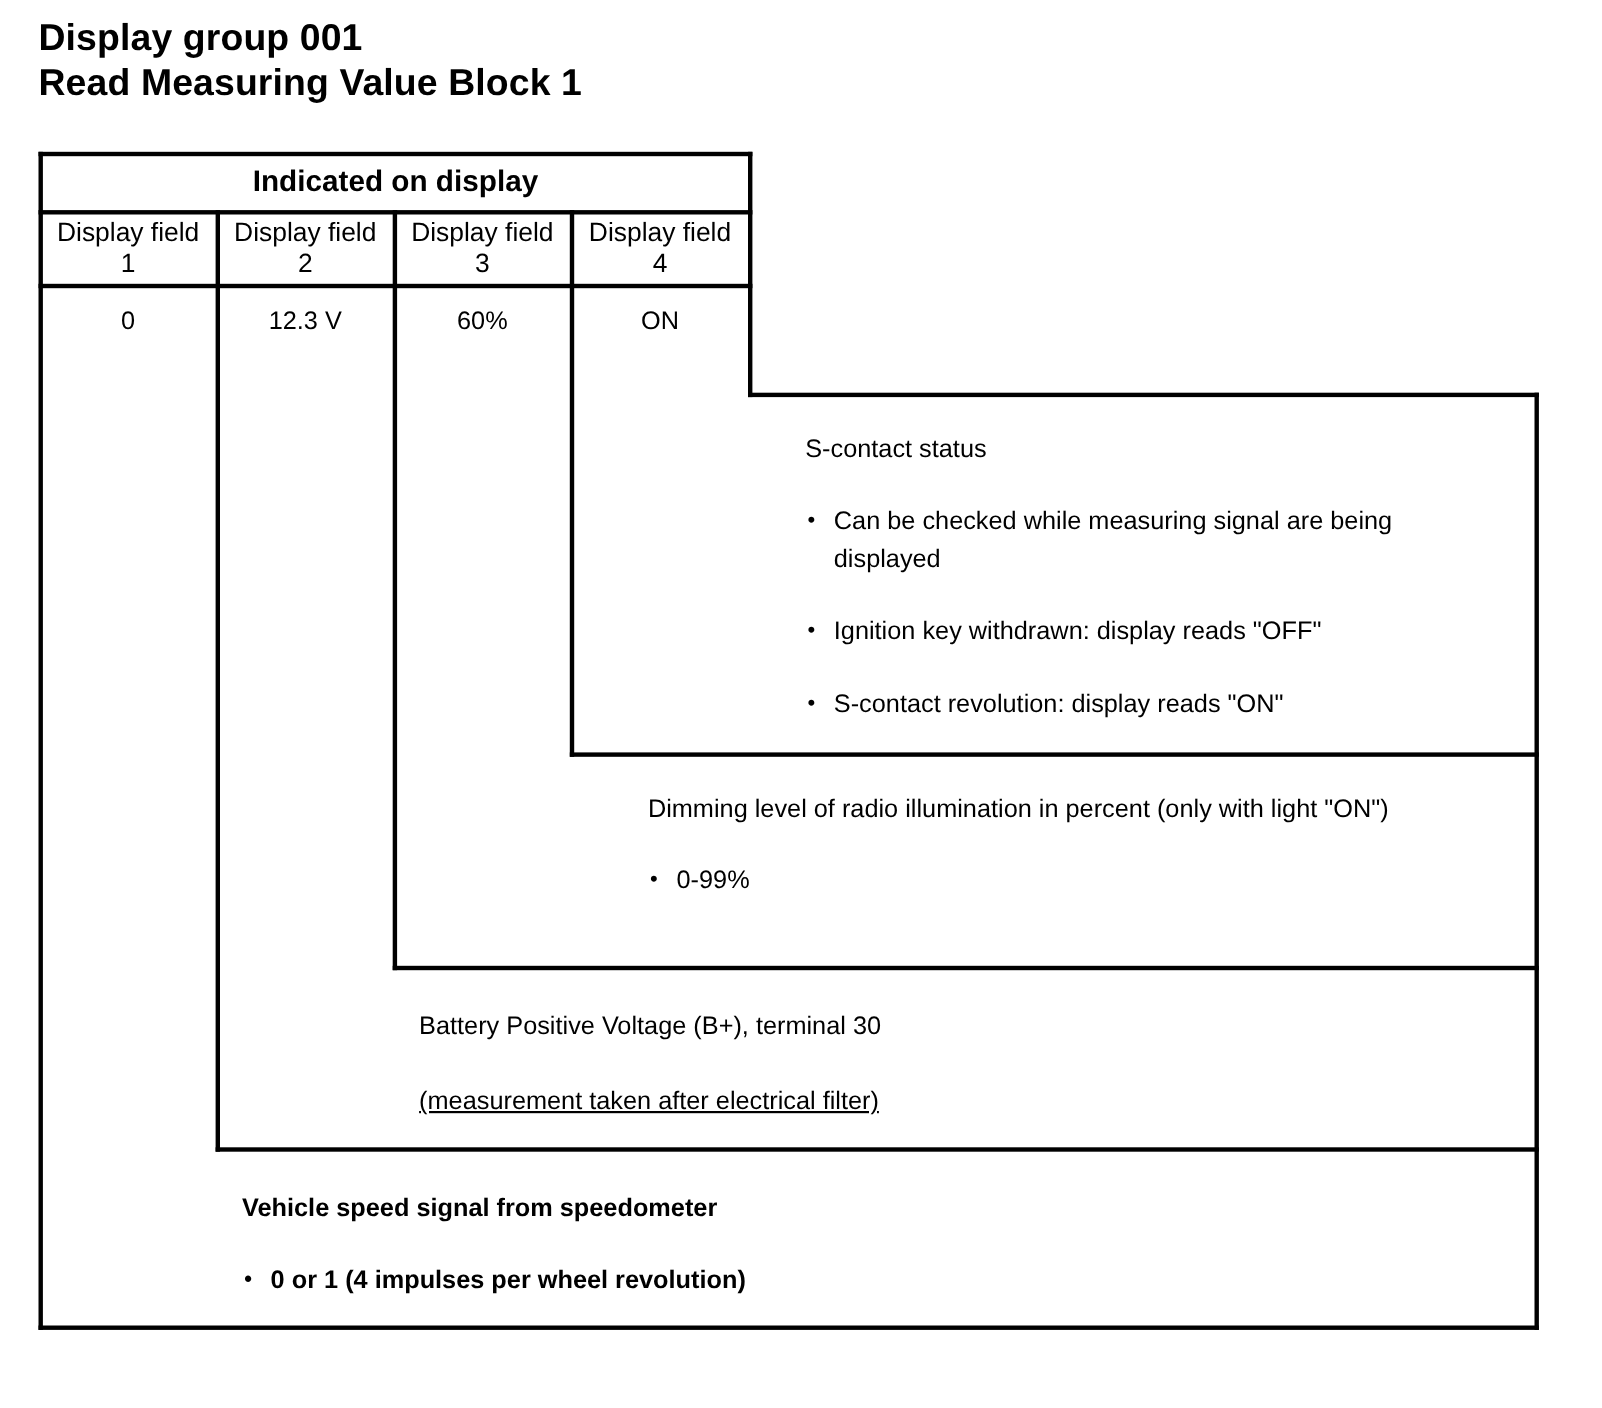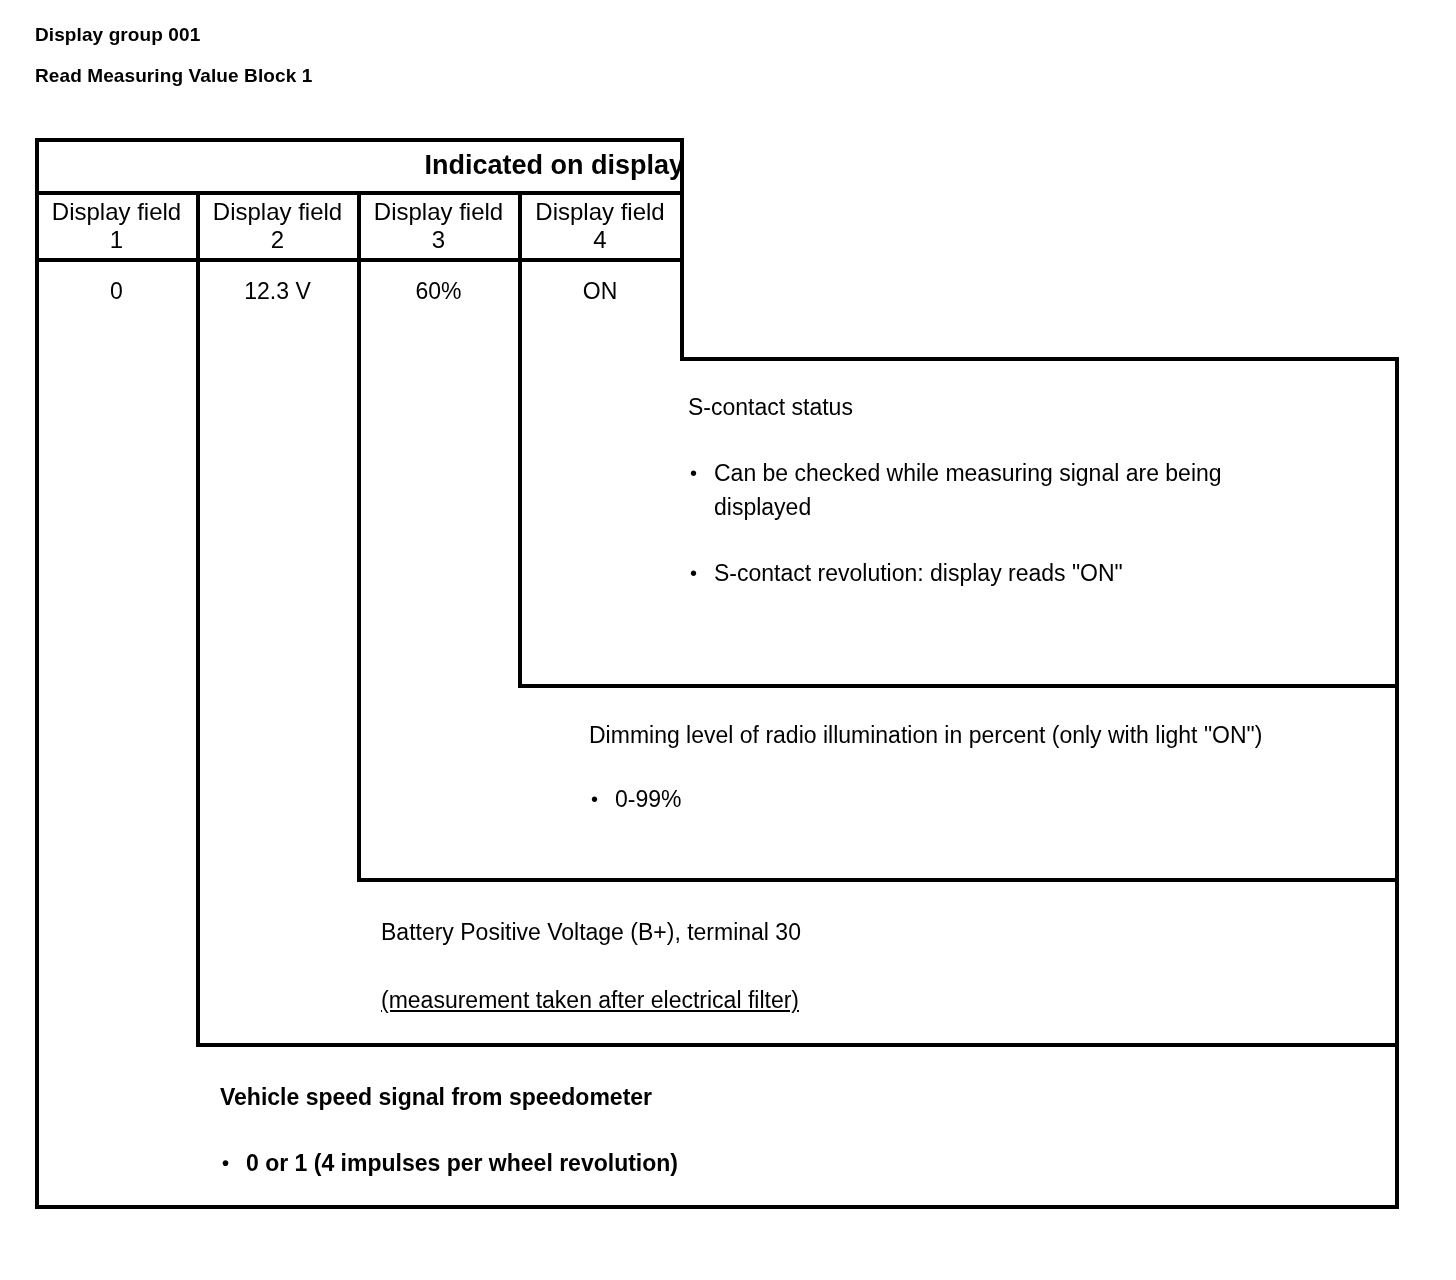--- a/index.html
+++ b/index.html
@@ -14,21 +14,21 @@
     font-family: "Liberation Sans", sans-serif;
     color: #000000;
     overflow: hidden;
   }
 
   
   .title-block {
     position: absolute;
     left: 35px;
     top: 14px;
-    font-size: 19px;
+    font-size: 34px;
     font-weight: bold;
     line-height: 41px;
     letter-spacing: 0.1px;
     white-space: nowrap;
   }
 
   
   .hline {
     position: absolute;
     background: #000000;
@@ -36,21 +36,21 @@
   }
   .vline {
     position: absolute;
     background: #000000;
     width: 4px;
   }
 
   
   .tbl-title {
     position: absolute;
-    text-align: right;
+    text-align: center;
     font-size: 27px;
     font-weight: bold;
     white-space: nowrap;
   }
   .tbl-head {
     position: absolute;
     text-align: center;
     font-size: 24px;
     line-height: 28px;
   }
@@ -144,24 +144,25 @@
 <div class="tbl-head" style="left:520px; top:198px; width:160px;">
   <div>Display field</div>
   <div>4</div>
 </div>
 
 <div class="tbl-val" style="left:37px; top:278px; width:159px;">0</div>
 <div class="tbl-val" style="left:198px; top:278px; width:159px;">12.3 V</div>
 <div class="tbl-val" style="left:359px; top:278px; width:159px;">60%</div>
 <div class="tbl-val" style="left:520px; top:278px; width:160px;">ON</div>
 
-<div class="desc" style="left:688px; top:390px; width:600px;">
+<div class="desc" style="left:732px; top:390px; width:600px;">
   <p class="lead">S-contact status</p>
   <ul>
     <li>Can be checked while measuring signal are being displayed</li>
+    <li>Ignition key withdrawn: display reads "OFF"</li>
     <li>S-contact revolution: display reads "ON"</li>
   </ul>
 </div>
 
 <div class="desc" style="left:545px; top:718px; width:730px;margin-left:44px;">
   <p class="lead">Dimming level of radio illumination in percent (only with light "ON")</p>
   <ul>
     <li class="tight">0-99%</li>
   </ul>
 </div>

